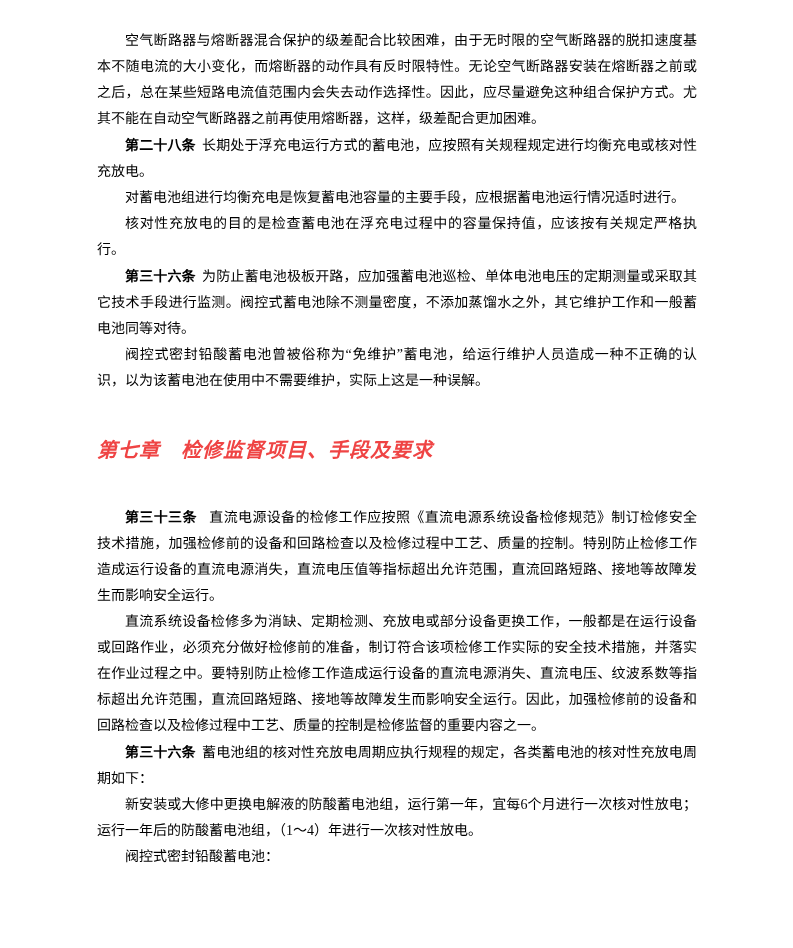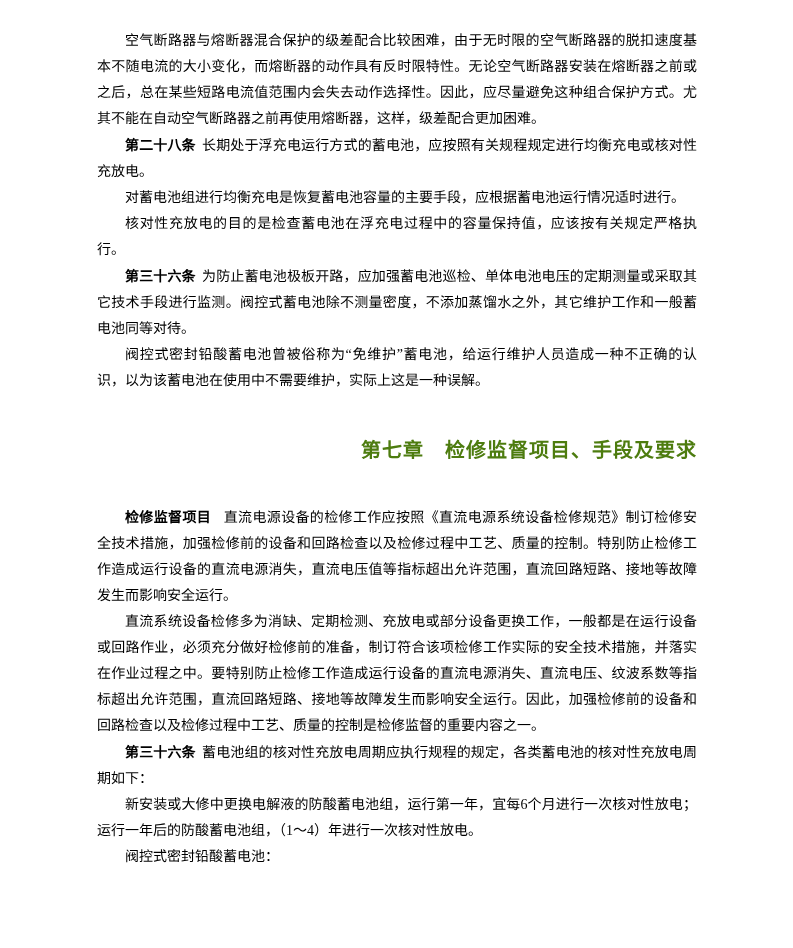--- a/index.html
+++ b/index.html
@@ -29,27 +29,28 @@
   p.para .lead {
     font-weight: 700;
     font-family: "Liberation Sans", "DejaVu Sans", sans-serif;
     margin-right: 0.45em;
   }
   p.para .lead.wide {
     margin-right: 0.9em;
   }
   h2.chapter {
     margin: 42px 0 40px 0;
-    text-align: right;
+    text-align: left;
     font-family: "Liberation Sans", "DejaVu Sans", sans-serif;
     font-weight: 700;
     font-size: 20px;
     line-height: 28px;
     letter-spacing: 1px;
-    color: #4d7c0f;
+    color: #ef4444;
+    font-style: italic;
   }
 </style>
 </head>
 <body>
 
 <div class="page">
 
   <p class="para">空气断路器与熔断器混合保护的级差配合比较困难，由于无时限的空气断路器的脱扣速度基本不随电流的大小变化，而熔断器的动作具有反时限特性。无论空气断路器安装在熔断器之前或之后，总在某些短路电流值范围内会失去动作选择性。因此，应尽量避免这种组合保护方式。尤其不能在自动空气断路器之前再使用熔断器，这样，级差配合更加困难。</p>
 
   <p class="para">
@@ -63,21 +64,21 @@
   <p class="para">
     <span class="lead">第三十六条</span><span>为防止蓄电池极板开路，应加强蓄电池巡检、单体电池电压的定期测量或采取其它技术手段进行监测。阀控式蓄电池除不测量密度，不添加蒸馏水之外，其它维护工作和一般蓄电池同等对待。</span>
   </p>
 
 
   <p class="para">阀控式密封铅酸蓄电池曾被俗称为“免维护”蓄电池，给运行维护人员造成一种不正确的认识，以为该蓄电池在使用中不需要维护，实际上这是一种误解。</p>
 
   <h2 class="chapter">第七章　检修监督项目、手段及要求</h2>
 
   <p class="para">
-    <span class="lead wide">检修监督项目</span><span>直流电源设备的检修工作应按照《直流电源系统设备检修规范》制订检修安全技术措施，加强检修前的设备和回路检查以及检修过程中工艺、质量的控制。特别防止检修工作造成运行设备的直流电源消失，直流电压值等指标超出允许范围，直流回路短路、接地等故障发生而影响安全运行。</span>
+    <span class="lead wide">第三十三条</span><span>直流电源设备的检修工作应按照《直流电源系统设备检修规范》制订检修安全技术措施，加强检修前的设备和回路检查以及检修过程中工艺、质量的控制。特别防止检修工作造成运行设备的直流电源消失，直流电压值等指标超出允许范围，直流回路短路、接地等故障发生而影响安全运行。</span>
   </p>
 
   <p class="para">直流系统设备检修多为消缺、定期检测、充放电或部分设备更换工作，一般都是在运行设备或回路作业，必须充分做好检修前的准备，制订符合该项检修工作实际的安全技术措施，并落实在作业过程之中。要特别防止检修工作造成运行设备的直流电源消失、直流电压、纹波系数等指标超出允许范围，直流回路短路、接地等故障发生而影响安全运行。因此，加强检修前的设备和回路检查以及检修过程中工艺、质量的控制是检修监督的重要内容之一。</p>
 
   <p class="para">
     <span class="lead">第三十六条</span><span>蓄电池组的核对性充放电周期应执行规程的规定，各类蓄电池的核对性充放电周期如下：</span>
   </p>
 
 
   <p class="para">新安装或大修中更换电解液的防酸蓄电池组，运行第一年，宜每6个月进行一次核对性放电；运行一年后的防酸蓄电池组，（1～4）年进行一次核对性放电。</p>

